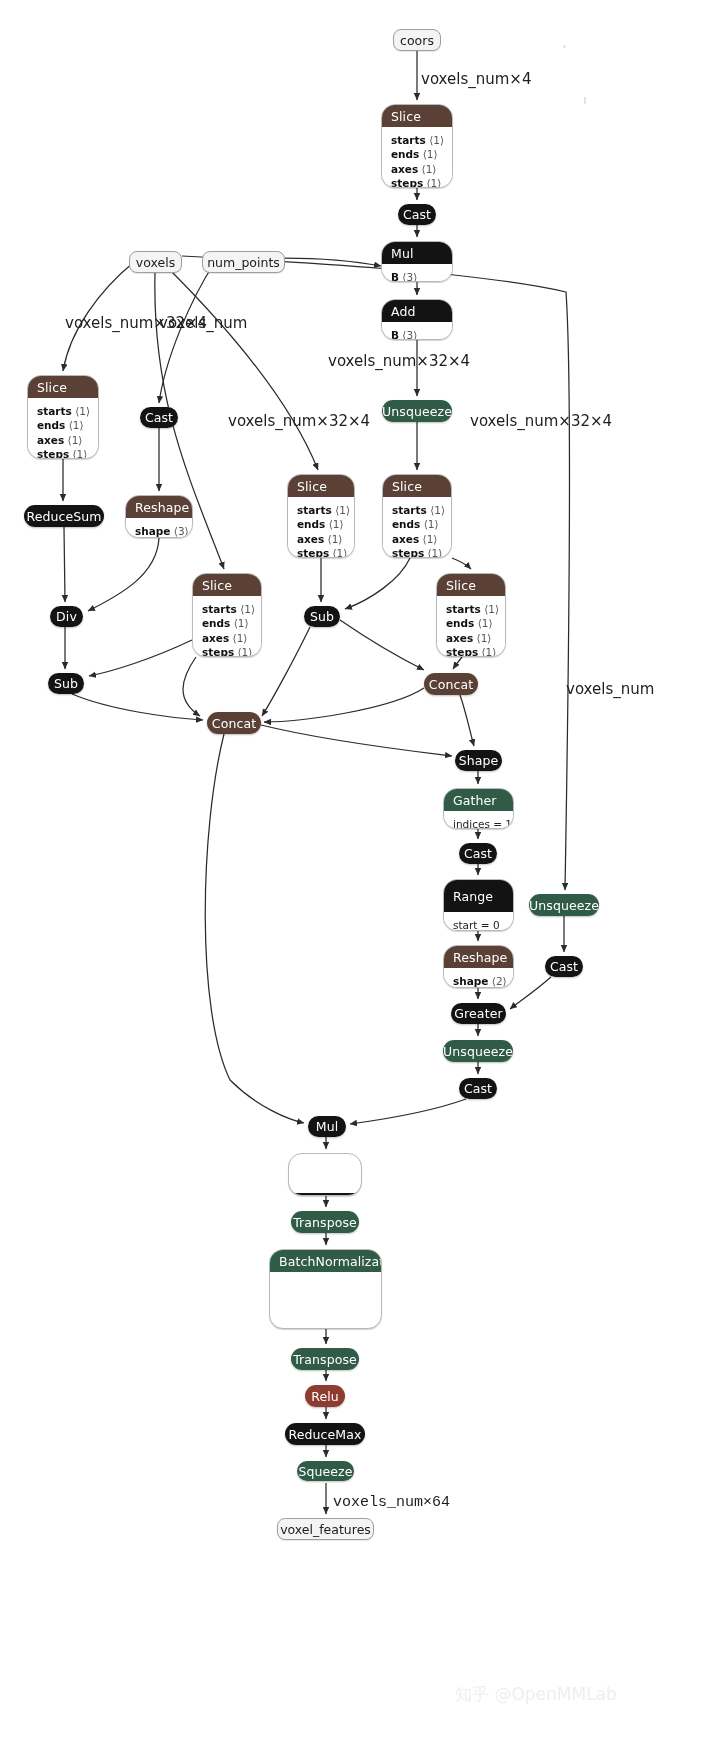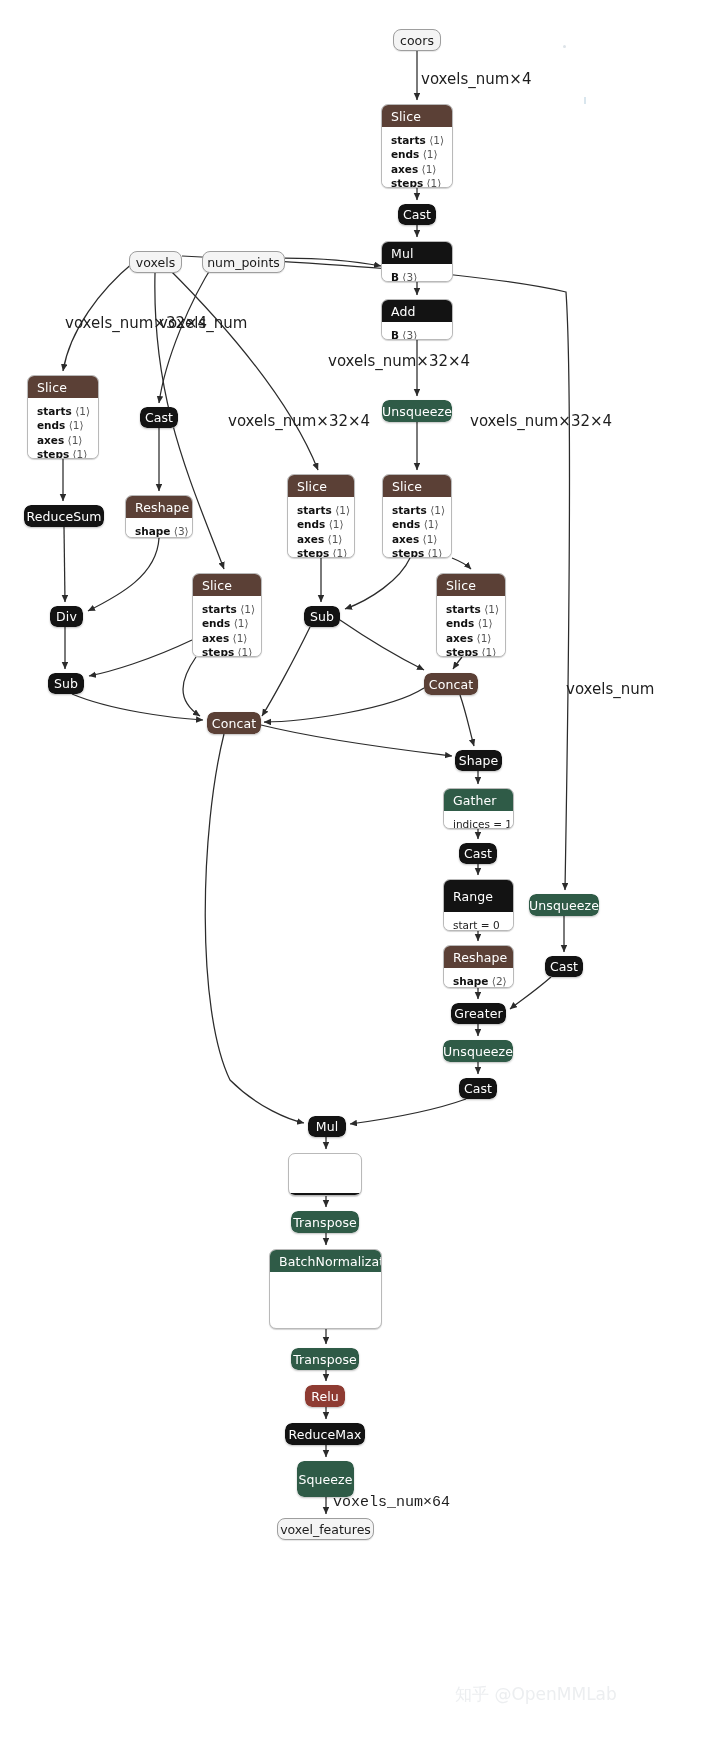--- a/index.html
+++ b/index.html
@@ -17,21 +17,21 @@
   }
   #edges{
     position:absolute;
     left:0;top:0;
     width:720px;height:1737px;
     pointer-events:none;
   }
   .node{
     position:absolute;
     box-sizing:border-box;
-    border-radius:7px;
+    border-radius:14px;
     overflow:hidden;
     background:#ffffff;
     border:1px solid #b9b9b9;
     box-shadow:0 1px 1px rgba(0,0,0,.18);
   }
   .node.simple{
     border:none;
     box-shadow:0 1px 2px rgba(0,0,0,.25);
   }
   .node .hdr{
@@ -360,21 +360,21 @@
       </div>
       <div class="node simple" style="left: 291px; top: 1348px; width: 68px; height: 22px;">
         <div class="hdr" style="background: rgb(47, 91, 71); height: 100%;">Transpose</div>
       </div>
       <div class="node simple" style="left: 305px; top: 1385px; width: 40px; height: 22px;">
         <div class="hdr" style="background: rgb(142, 59, 50); height: 100%;">Relu</div>
       </div>
       <div class="node simple" style="left: 285px; top: 1423px; width: 80px; height: 22px;">
         <div class="hdr" style="background: rgb(19, 19, 19); height: 100%;">ReduceMax</div>
       </div>
-      <div class="node simple" style="left: 297px; top: 1461px; width: 57px; height: 36px;">
+      <div class="node simple" style="left: 297px; top: 1461px; width: 57px; height: 20px;">
         <div class="hdr" style="background: rgb(47, 91, 71); height: 100%;">Squeeze</div>
       </div>
     </div>
   <div id="io-layer">
       <div class="io" style="left: 393px; top: 29px; width: 48px; height: 22px;">coors</div>
       <div class="io" style="left: 129px; top: 251px; width: 53px; height: 22px;">voxels</div>
       <div class="io" style="left: 202px; top: 251px; width: 83px; height: 22px;">num_points</div>
       <div class="io" style="left: 277px; top: 1518px; width: 97px; height: 22px;">voxel_features</div>
     </div>
   <div id="labels-layer">

